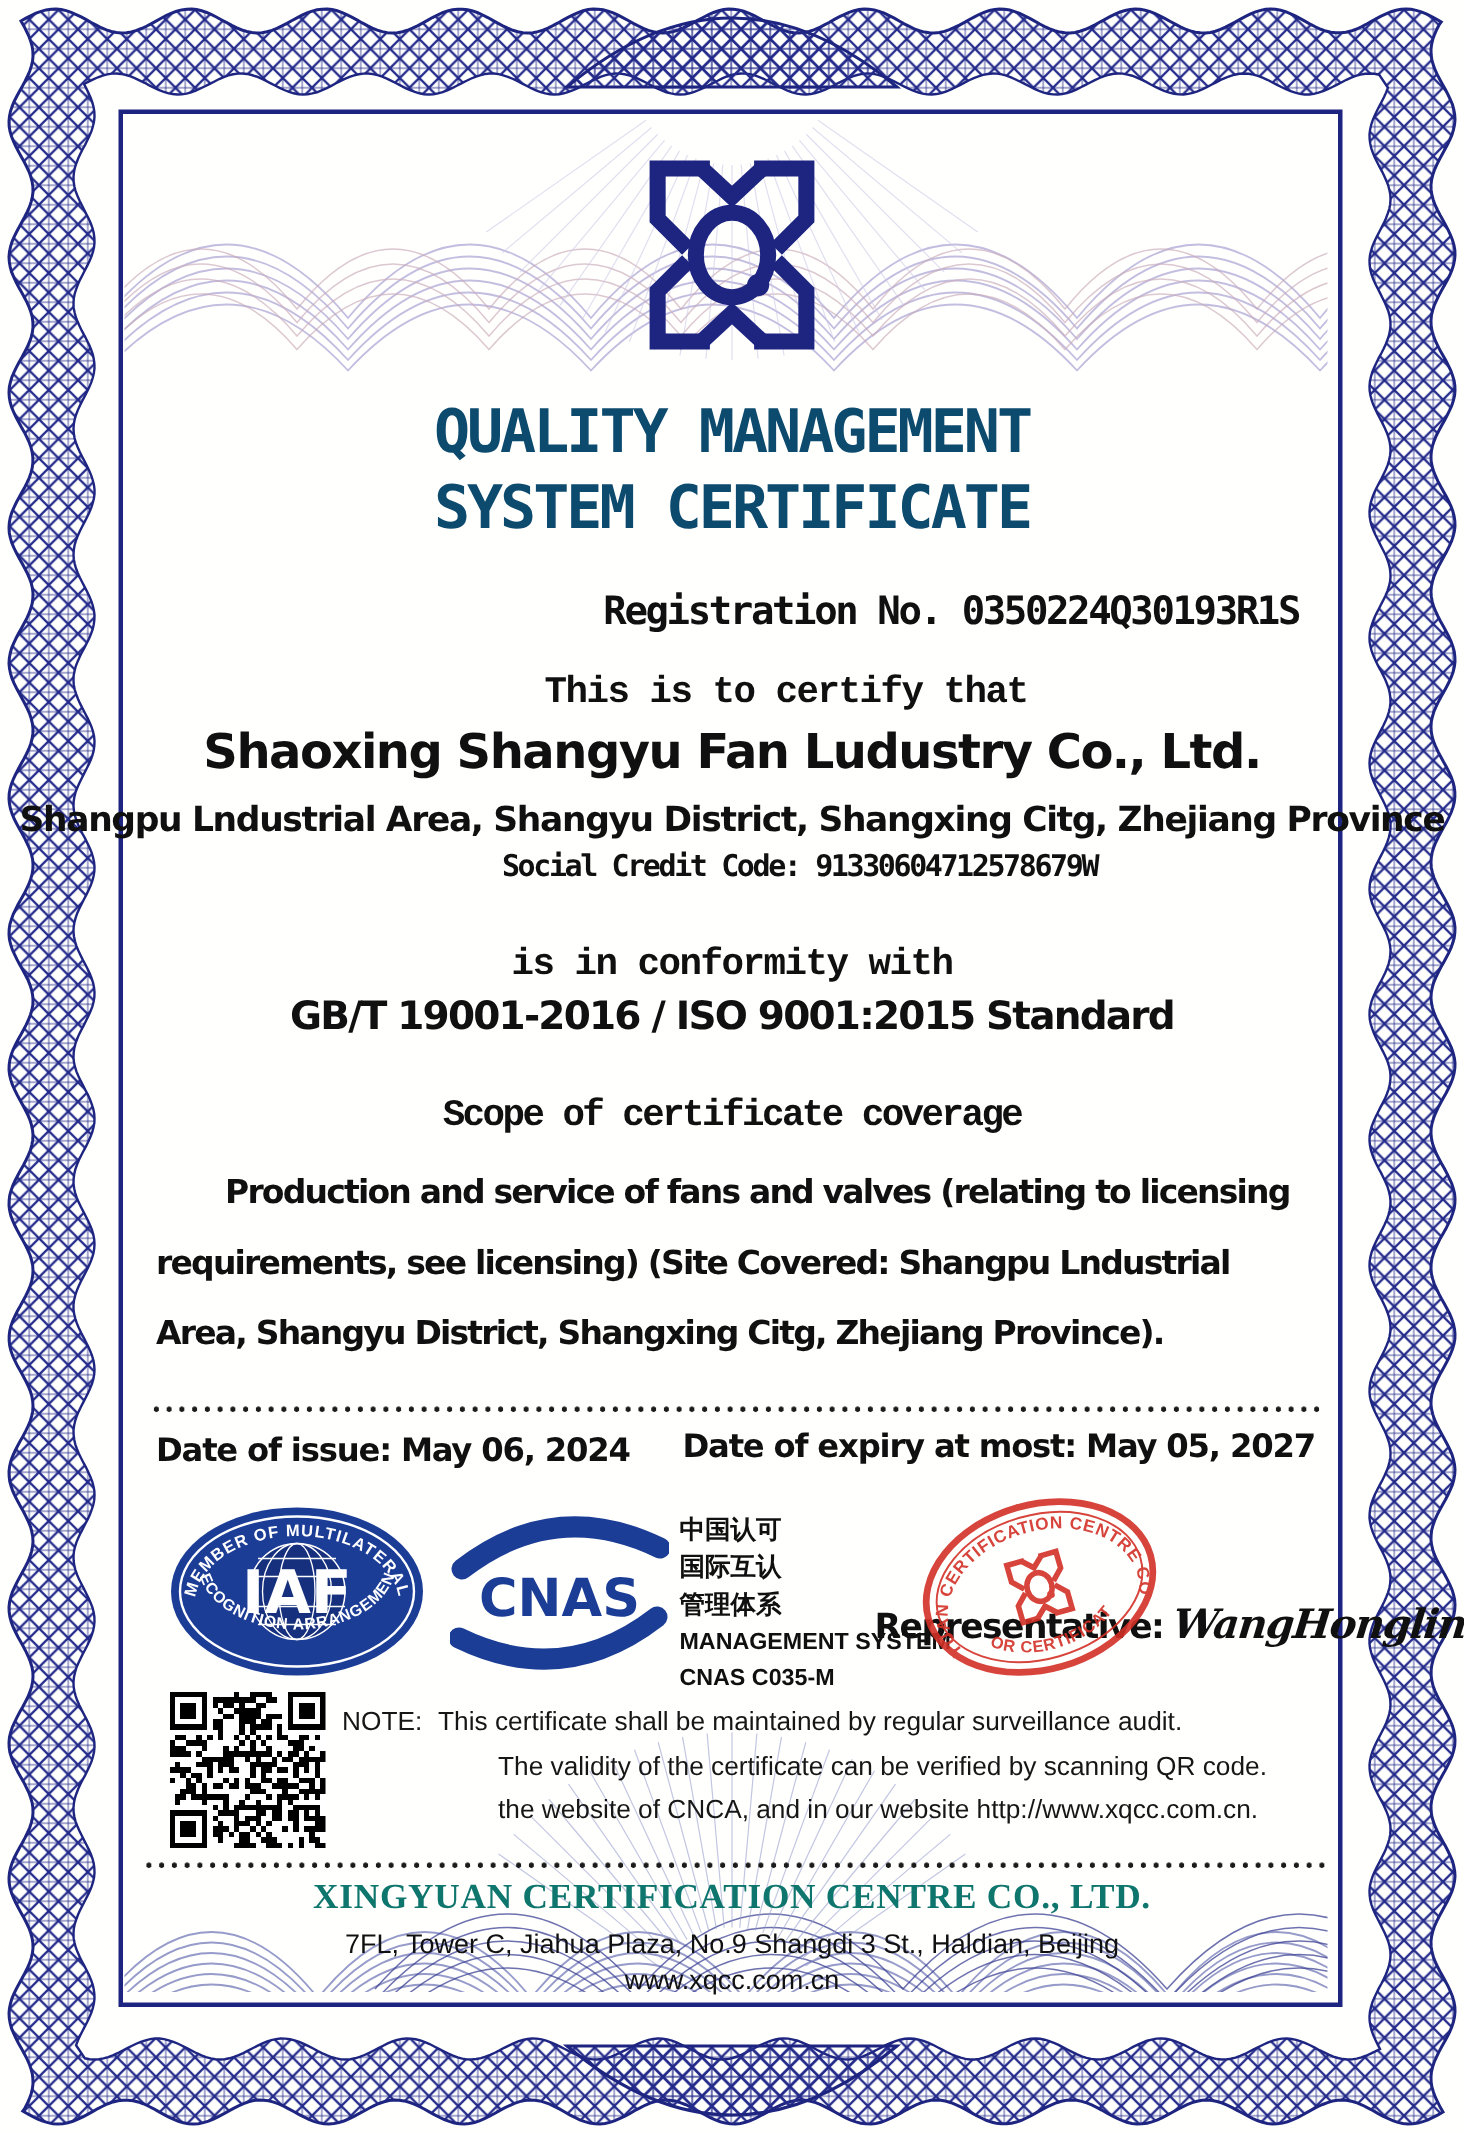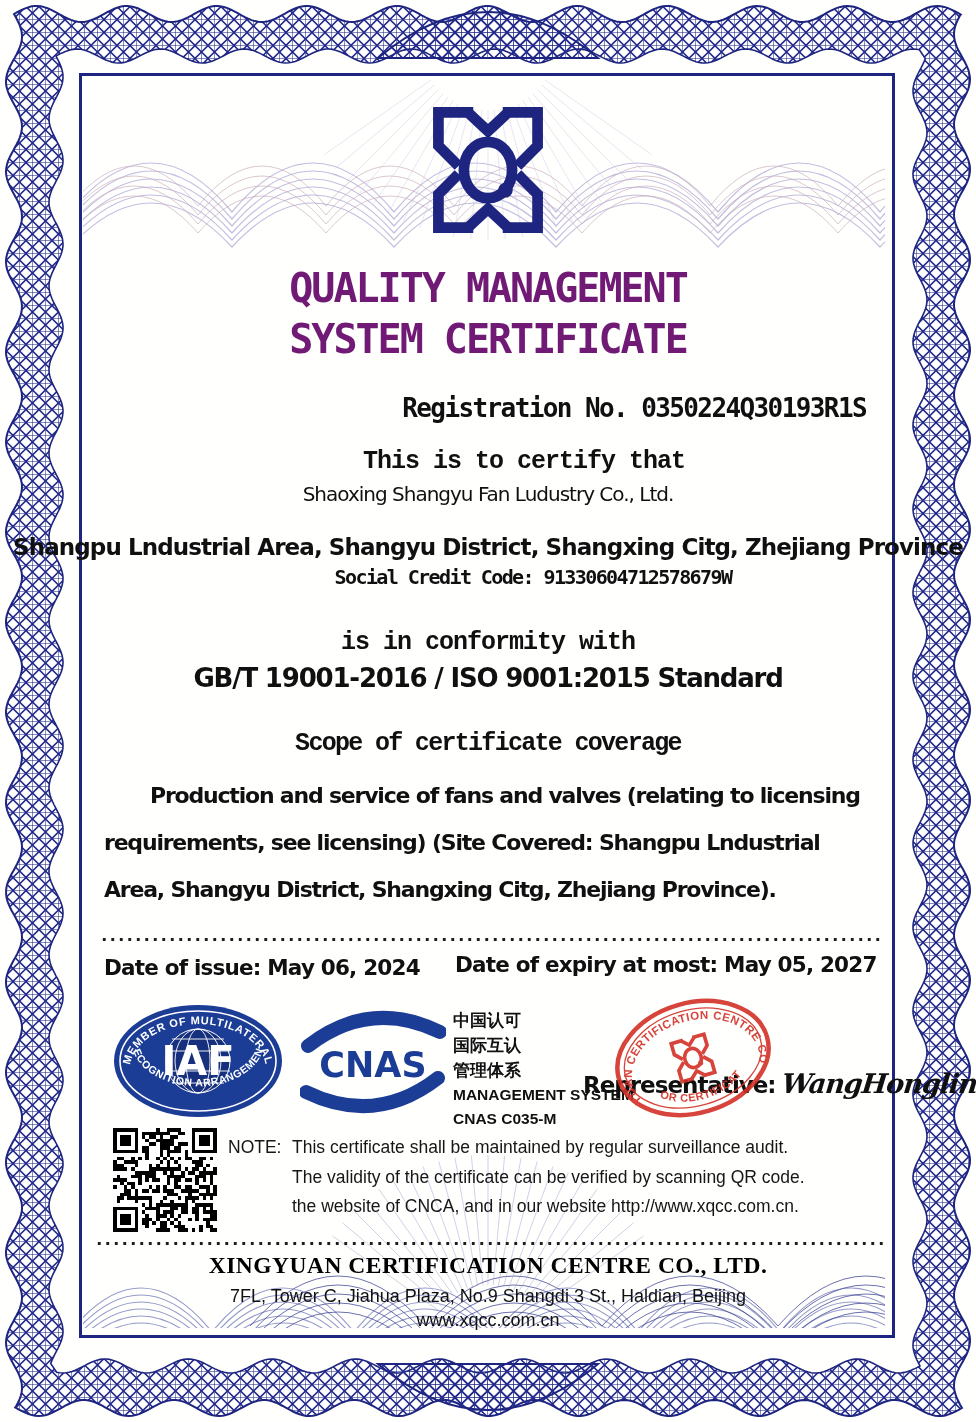--- a/index.html
+++ b/index.html
@@ -6,26 +6,26 @@
   .cert{position:relative;width:976px;height:1422px;background:#fffffe;overflow:hidden;
         font-family:"DejaVu Sans",sans-serif;color:#101010;}
   #deco{position:absolute;inset:0;z-index:0;}
   #inner-frame{position:absolute;left:79px;top:73px;width:810px;height:1259px;
         border:3px solid #1e2580;z-index:1;}
   .abs{position:absolute;z-index:2;}
   .ctr{left:0;width:976px;text-align:center;}
 
   .emblem-top{left:421px;top:101px;}
   .title{top:263px;font-family:"DejaVu Sans Mono",monospace;font-weight:bold;
-         font-size:40px;line-height:51px;letter-spacing:-2px;color:#701a75;}
+         font-size:40px;line-height:51px;letter-spacing:-2px;color:#0c4a6e;}
   .reg{top:393px;right:110px;font-family:"DejaVu Sans Mono",monospace;font-weight:bold;
        font-size:26px;letter-spacing:-1.6px;}
   .certify{top:447px;font-family:"Liberation Mono",monospace;font-weight:600;
        font-size:25px;letter-spacing:-1px;padding-left:36px;}
-  .company{top:482px;font-weight:normal;font-size:20px;letter-spacing:-1px;}
+  .company{top:482px;font-weight:bold;font-size:32px;letter-spacing:-1px;}
   .address{top:534px;font-weight:bold;font-size:23px;letter-spacing:-0.9px;}
   .credit{top:565px;font-family:"DejaVu Sans Mono",monospace;font-weight:bold;
        font-size:20px;letter-spacing:-1.6px;padding-left:45px;}
   .conformity{top:628px;font-family:"Liberation Mono",monospace;font-weight:600;
        font-size:25px;letter-spacing:-1px;}
   .standard{top:663px;font-weight:bold;font-size:26px;letter-spacing:-1.2px;}
   .scope-head{top:729px;font-family:"Liberation Mono",monospace;font-weight:600;
        font-size:25px;letter-spacing:-1.7px;}
   .scope-text{top:772px;left:104px;width:766px;font-weight:bold;font-size:22px;
        line-height:47px;letter-spacing:-1.2px;text-indent:46px;text-align:left;}
@@ -41,23 +41,23 @@
   .cn-line{font-size:17px;line-height:25px;}
   .en-line{font-family:"Liberation Sans",sans-serif;font-size:15.5px;line-height:24px;}
   .stamp{left:608px;top:992px;z-index:5;opacity:.9;}
   .rep{top:1068px;left:583px;z-index:4;font-weight:bold;font-size:23px;letter-spacing:-1px;white-space:nowrap;}
   .sig{font-family:"DejaVu Serif",serif;font-style:italic;font-weight:bold;font-size:27px;
        letter-spacing:-1px;display:inline-block;transform:skewX(-6deg);margin-left:6px;}
   .qr{left:113px;top:1128px;}
   .note{top:1133px;left:228px;width:668px;text-align:left;
        font-family:"Liberation Sans",sans-serif;font-size:17.5px;line-height:29.5px;color:#161616;}
   .note-label{margin-right:6px;}
-  .note-cont{margin-left:64px;}
+  .note-cont{margin-left:104px;}
   .f-issuer{top:1252px;font-family:"Liberation Serif",serif;font-weight:bold;
-       font-size:23.5px;letter-spacing:.5px;color:#000000;}
+       font-size:23.5px;letter-spacing:.5px;color:#0f766e;}
   .f-addr{top:1286px;font-family:"Liberation Sans",sans-serif;font-size:18px;}
   .f-site{top:1310px;font-family:"Liberation Sans",sans-serif;font-size:18px;}
 </style>
 </head>
 <body>
 
 <div class="cert">
 
   <svg id="deco" width="976" height="1422">
     <defs>

